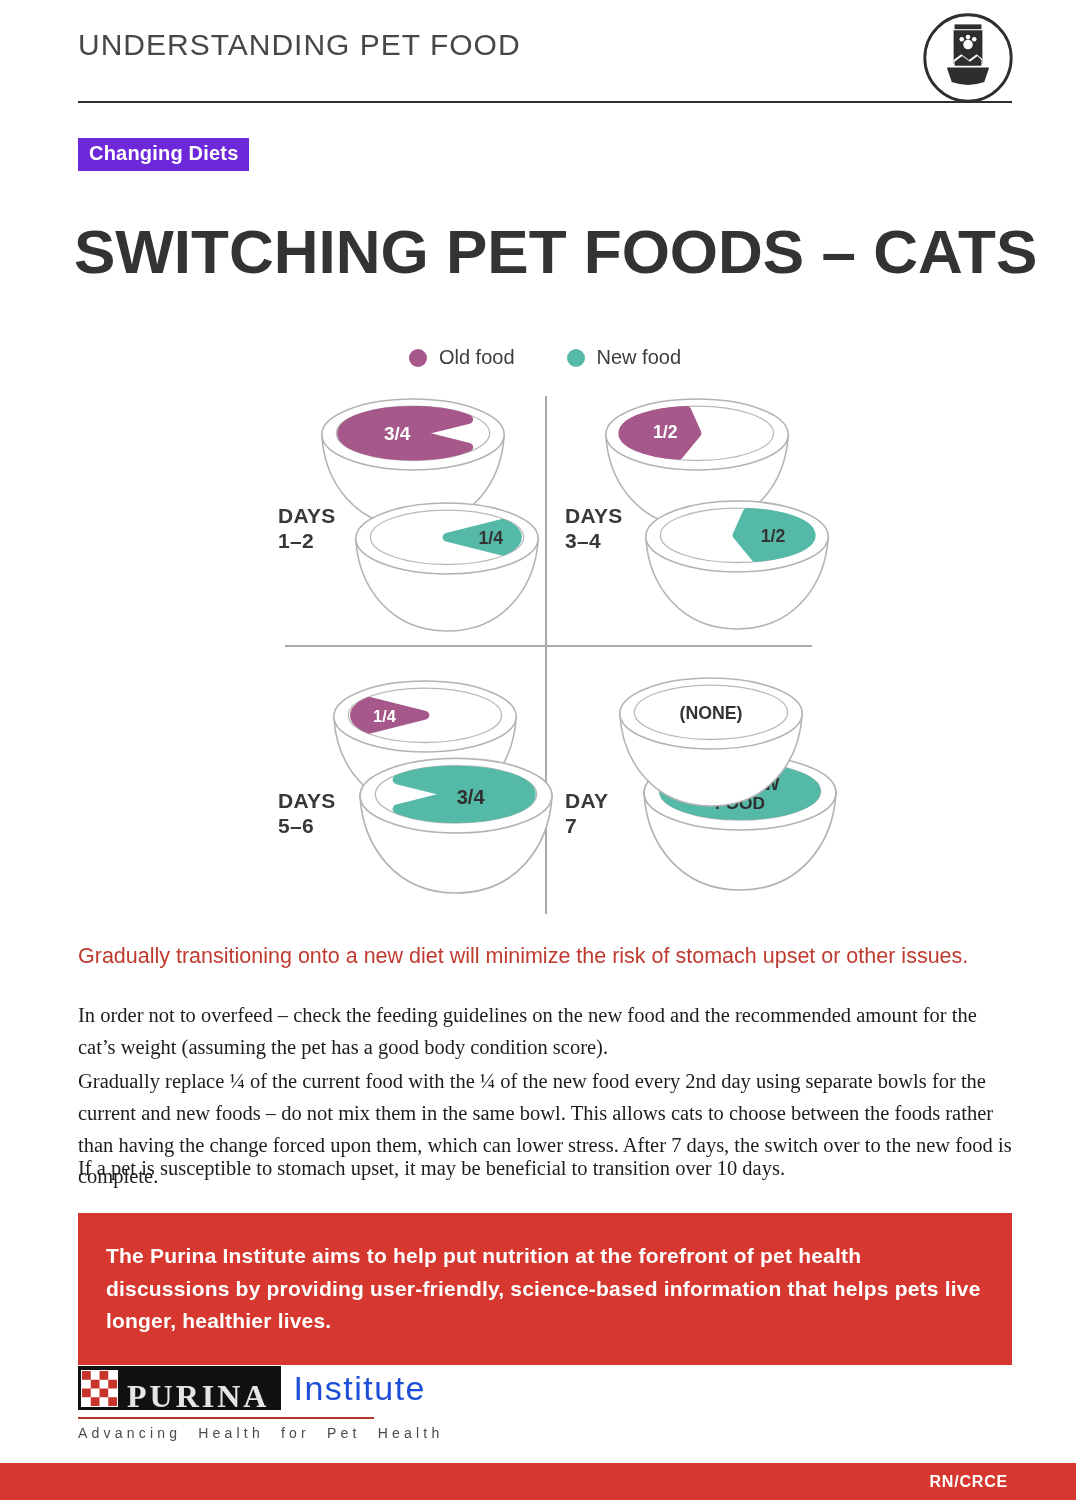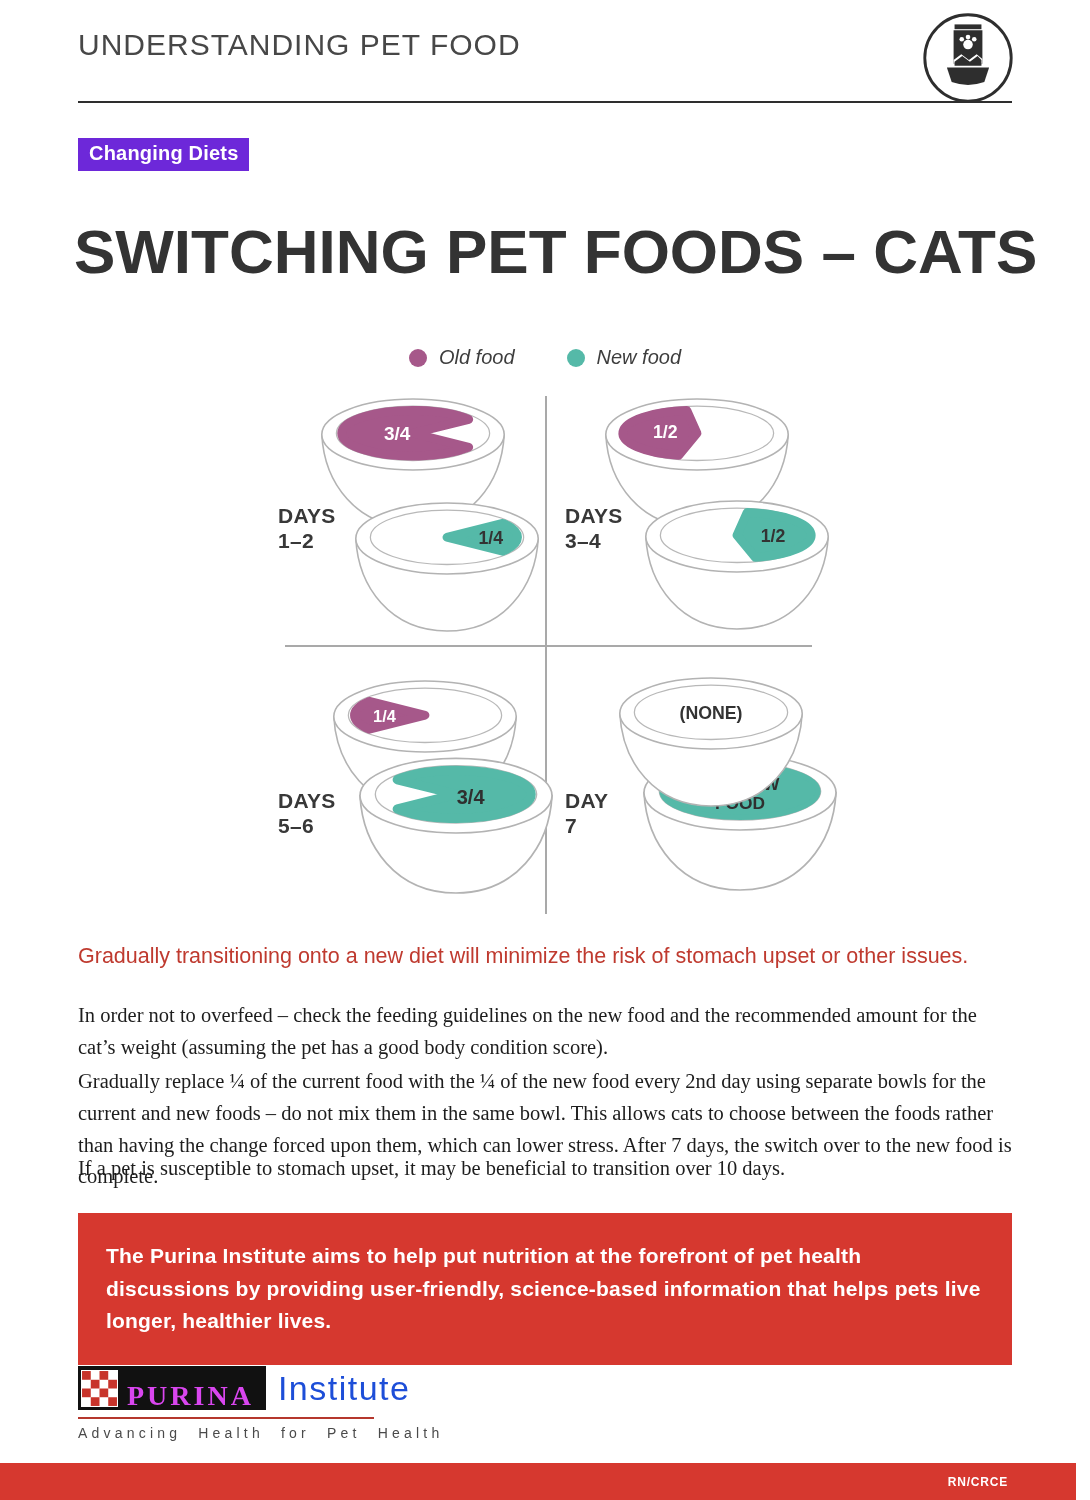--- a/index.html
+++ b/index.html
@@ -18,21 +18,21 @@
   .badge {
     position:absolute; left:78px; top:138px; background:#6d28d9; color:#ffffff;
     font-size:20px; font-weight:700; padding:4px 11px 6px 11px; letter-spacing:0.2px;
   }
   
   .big-title {
     position:absolute; left:74px; top:216px; width:960px; font-size:62px; font-weight:700;
     color:#333333; letter-spacing:0px; white-space:nowrap;
   }
   
-  .legend { position:absolute; left:0; top:346px; width:1090px; display:flex; justify-content:center; gap:52px;font-style:italic; }
+  .legend { position:absolute; left:0; top:346px; width:1090px; display:flex; justify-content:center; gap:52px; }
   .legend-item { display:flex; align-items:center; gap:12px; }
   .legend-dot { width:18px; height:18px; border-radius:50%; }
   .legend-label { font-size:20px; color:#3d3d3d; }
   
   .diagram { position:absolute; left:0; top:388px; width:1090px; height:545px; }
   .divider-v { position:absolute; left:545px; top:8px; width:2px; height:518px; background:#a9a9a9; }
   .divider-h { position:absolute; left:285px; top:257px; width:527px; height:2px; background:#a9a9a9; }
   .q-label { position:absolute; font-size:21px; font-weight:700; color:#383838; line-height:1.2; letter-spacing:0.3px; }
   .bowl { position:absolute; }
   .bowl svg { display:block; }
@@ -52,29 +52,29 @@
   .banner {
     position:absolute; left:78px; top:1213px; width:934px; box-sizing:border-box;
     background:#d6382f; color:#ffffff; padding:27px 28px; font-size:21px; font-weight:700;
     line-height:1.55; letter-spacing:0.2px;
   }
   
   .logo { position:absolute; left:78px; top:1366px; }
   .logo-row { display:flex; align-items:center; }
   .logo-box { display:flex; align-items:center; background:#111111; height:44px; padding:0 12px 0 3px; }
   .logo-checker { width:37px; height:37px; display:block; }
-  .logo-brand { font-family:"Liberation Serif", serif; font-weight:700; font-size:28px;
-    color:#d946ef; letter-spacing:3px; margin-left:9px;margin-top:16px; }
+  .logo-brand { font-family:"Liberation Serif", serif; font-weight:700; font-size:32px;
+    color:#e5e5e5; letter-spacing:3px; margin-left:9px;margin-top:16px; }
   .logo-name { font-size:34px; font-weight:400; color:#1d4ed8; letter-spacing:1.5px; margin-left:12px; }
   .logo-rule { width:296px; height:2px; background:#b5372d; margin-top:7px; }
   .logo-tagline { margin-top:6px; font-size:14px; color:#4a4a4a; letter-spacing:4.2px; word-spacing:9px; }
   
   .footer {
     position:absolute; left:0; bottom:0; width:1090px; height:37px; background:#d6382f;
-    color:#ffffff; font-size:12px; font-weight:700; letter-spacing:0.8px;
+    color:#ffffff; font-size:16px; font-weight:700; letter-spacing:0.8px;
     display:flex; align-items:center; justify-content:flex-end; padding-right:82px; box-sizing:border-box;
   }
 </style>
 </head>
 <body>
 
 <div class="page">
 
   <div class="header-title">UNDERSTANDING PET FOOD</div>
   <div class="header-icon">

